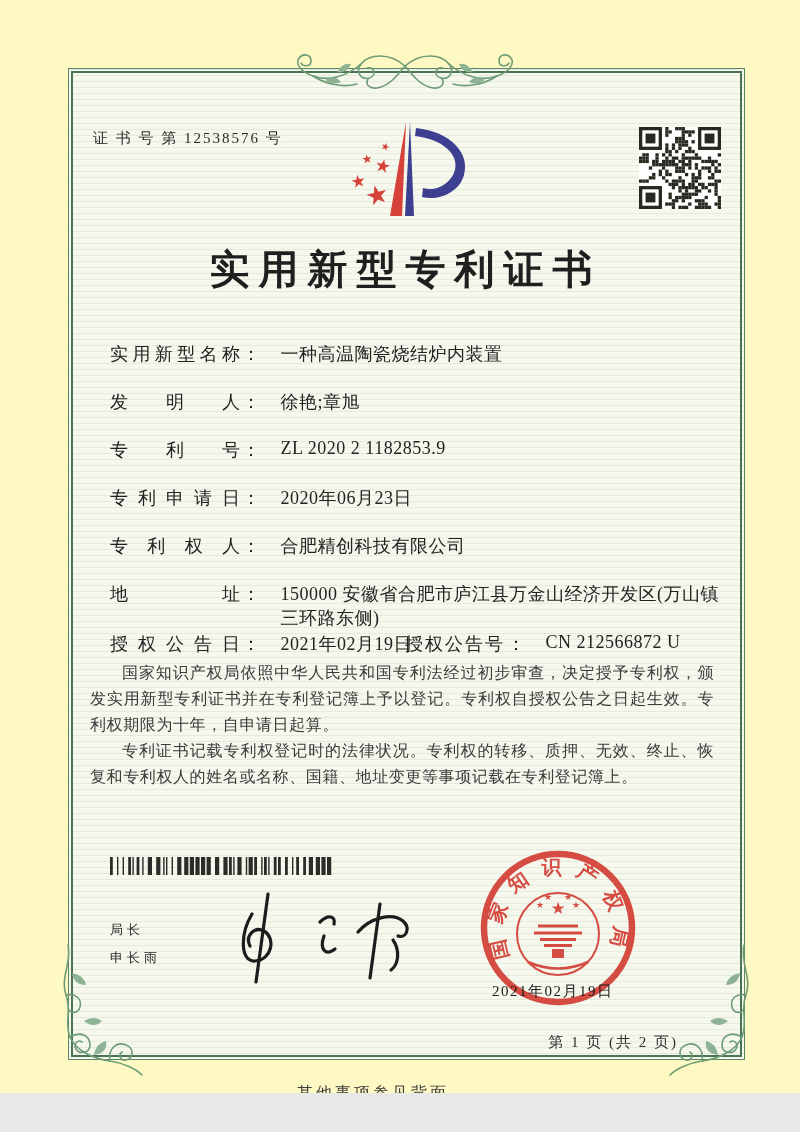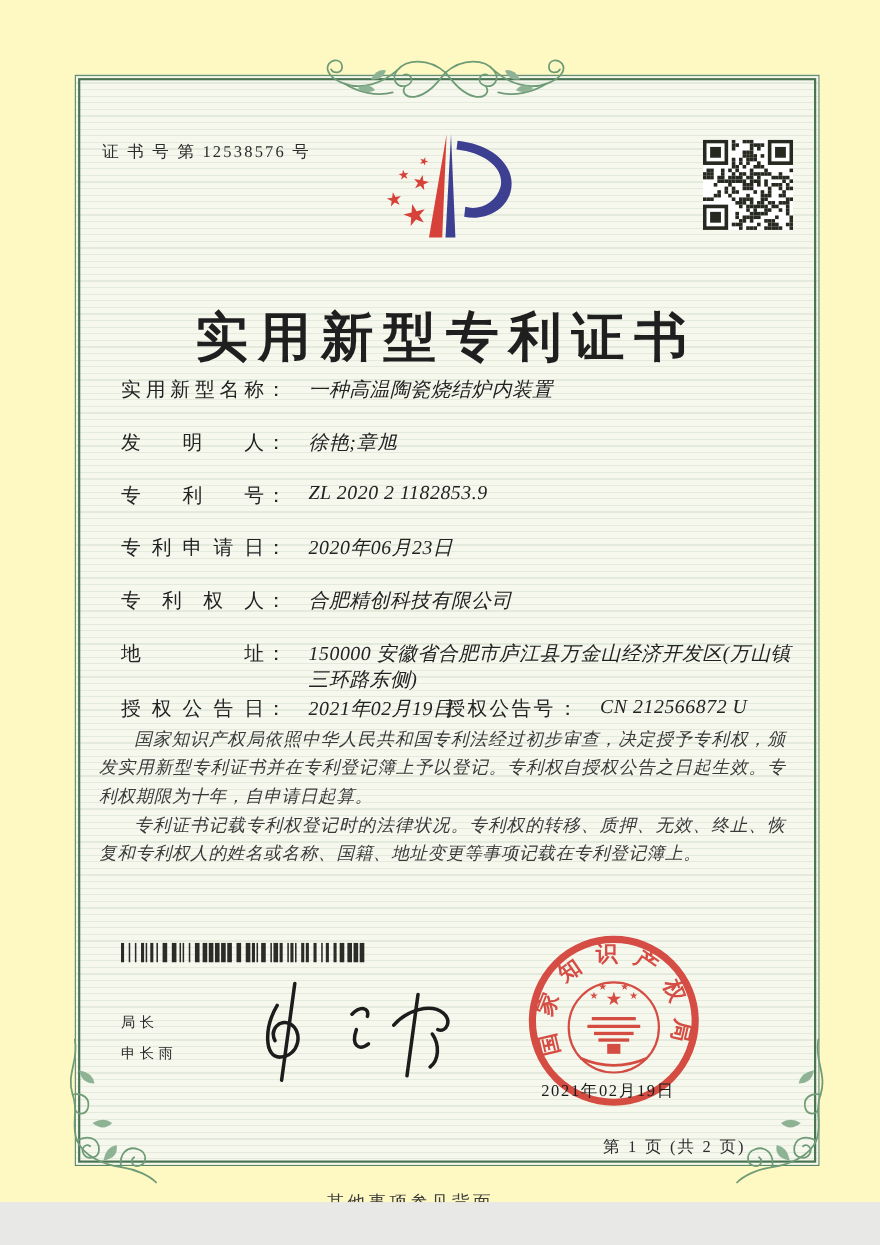--- a/index.html
+++ b/index.html
@@ -9,33 +9,33 @@
   
   .frame{position:absolute;left:68px;top:68px;width:675px;height:990px;
          border:1px solid #5a8662;
          background:repeating-linear-gradient(to bottom, rgba(145,172,138,.18) 0 1px, rgba(255,255,255,0) 1px 6px),#f6f8ee;}
   .frame::before{content:"";position:absolute;inset:2px;border:2px solid #4a7452;pointer-events:none;}
 
   .abs{position:absolute;}
 
   .cert-no{left:93px;top:129px;font-size:15px;letter-spacing:2px;color:#2b2b2b;}
 
-  .title{left:68px;top:242px;width:675px;text-align:center;font-size:48px;font-weight:bold;
-         letter-spacing:9px;color:#1f1f1f;margin-top:33px;}
+  .title{left:68px;top:242px;width:675px;text-align:center;font-size:40px;font-weight:bold;
+         letter-spacing:9px;color:#1f1f1f;}
 
   .fields{left:110px;top:334px;width:600px;font-size:18px;color:#222;}
   .frow{position:absolute;left:0;white-space:nowrap;}
   .flabel{display:inline-block;width:130px;text-align:justify;text-align-last:justify;text-justify:inter-character;vertical-align:top;}
   .fcolon{display:inline-block;vertical-align:top;margin-left:2px;}
-  .fvalue{display:inline-block;margin-left:16px;vertical-align:top;letter-spacing:.5px;font-style:italic;}
+  .fvalue{display:inline-block;margin-left:16px;vertical-align:top;letter-spacing:.5px;}
   .fvalue.wrap{white-space:normal;width:448px;line-height:24px;}
   .grant-right{position:absolute;left:295px;top:0;white-space:nowrap;}
   .grant-right .rlabel{letter-spacing:2px;}
 
-  .bodytext{left:90px;top:660px;width:624px;font-size:16px;line-height:26px;color:#3a3a3a;letter-spacing:.6px;font-style:italic;}
+  .bodytext{left:90px;top:660px;width:624px;font-size:16px;line-height:26px;color:#3a3a3a;letter-spacing:.6px;}
   .bodytext p{margin:0;text-indent:2em;text-align:justify;}
 
   .director{left:110px;font-family:"Liberation Sans","DejaVu Sans",sans-serif;
             font-size:13px;letter-spacing:4px;color:#2a2a2a;}
 
   .seal-date{left:492px;top:982px;font-size:15px;letter-spacing:1.5px;color:#1c1c1c;z-index:6;}
 
   .page-footer{left:68px;top:1033px;width:610px;text-align:right;font-size:15px;letter-spacing:2px;color:#2e2e2e;}
   .back-note{left:68px;top:1083px;width:610px;text-align:center;font-size:16px;letter-spacing:3px;color:#3c3c3c;font-family:Liberation Mono, monospace;}
 

